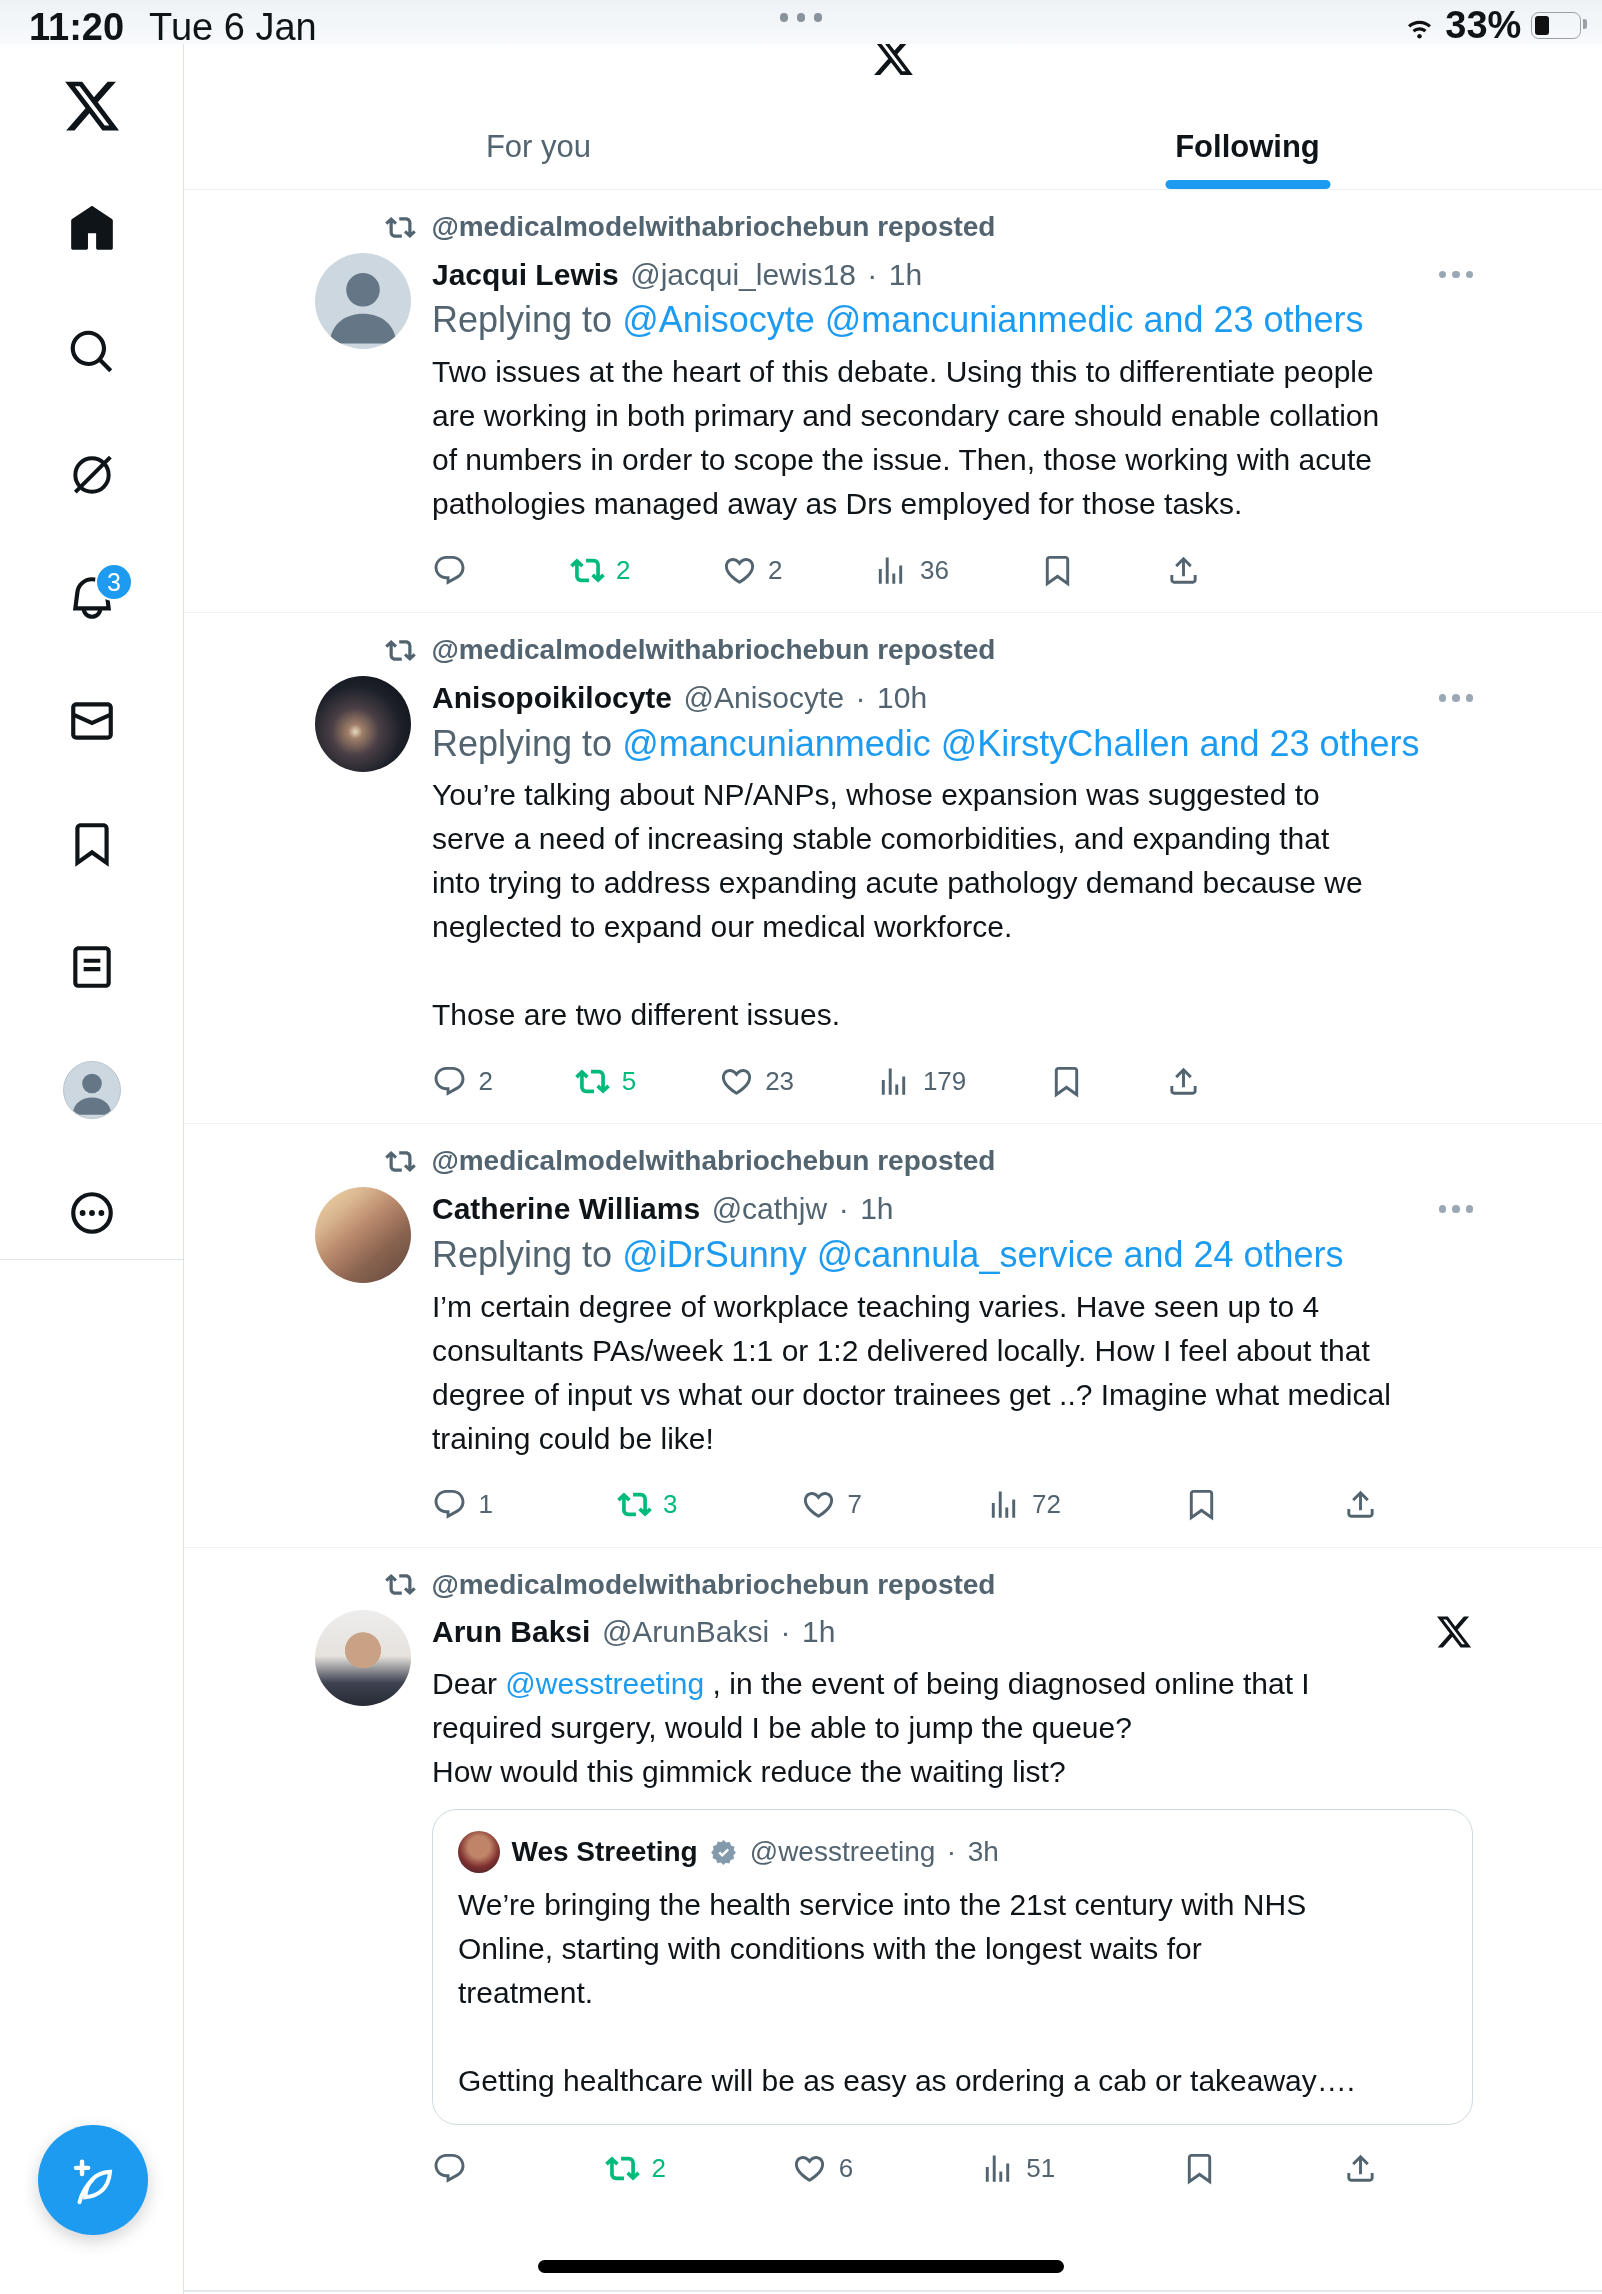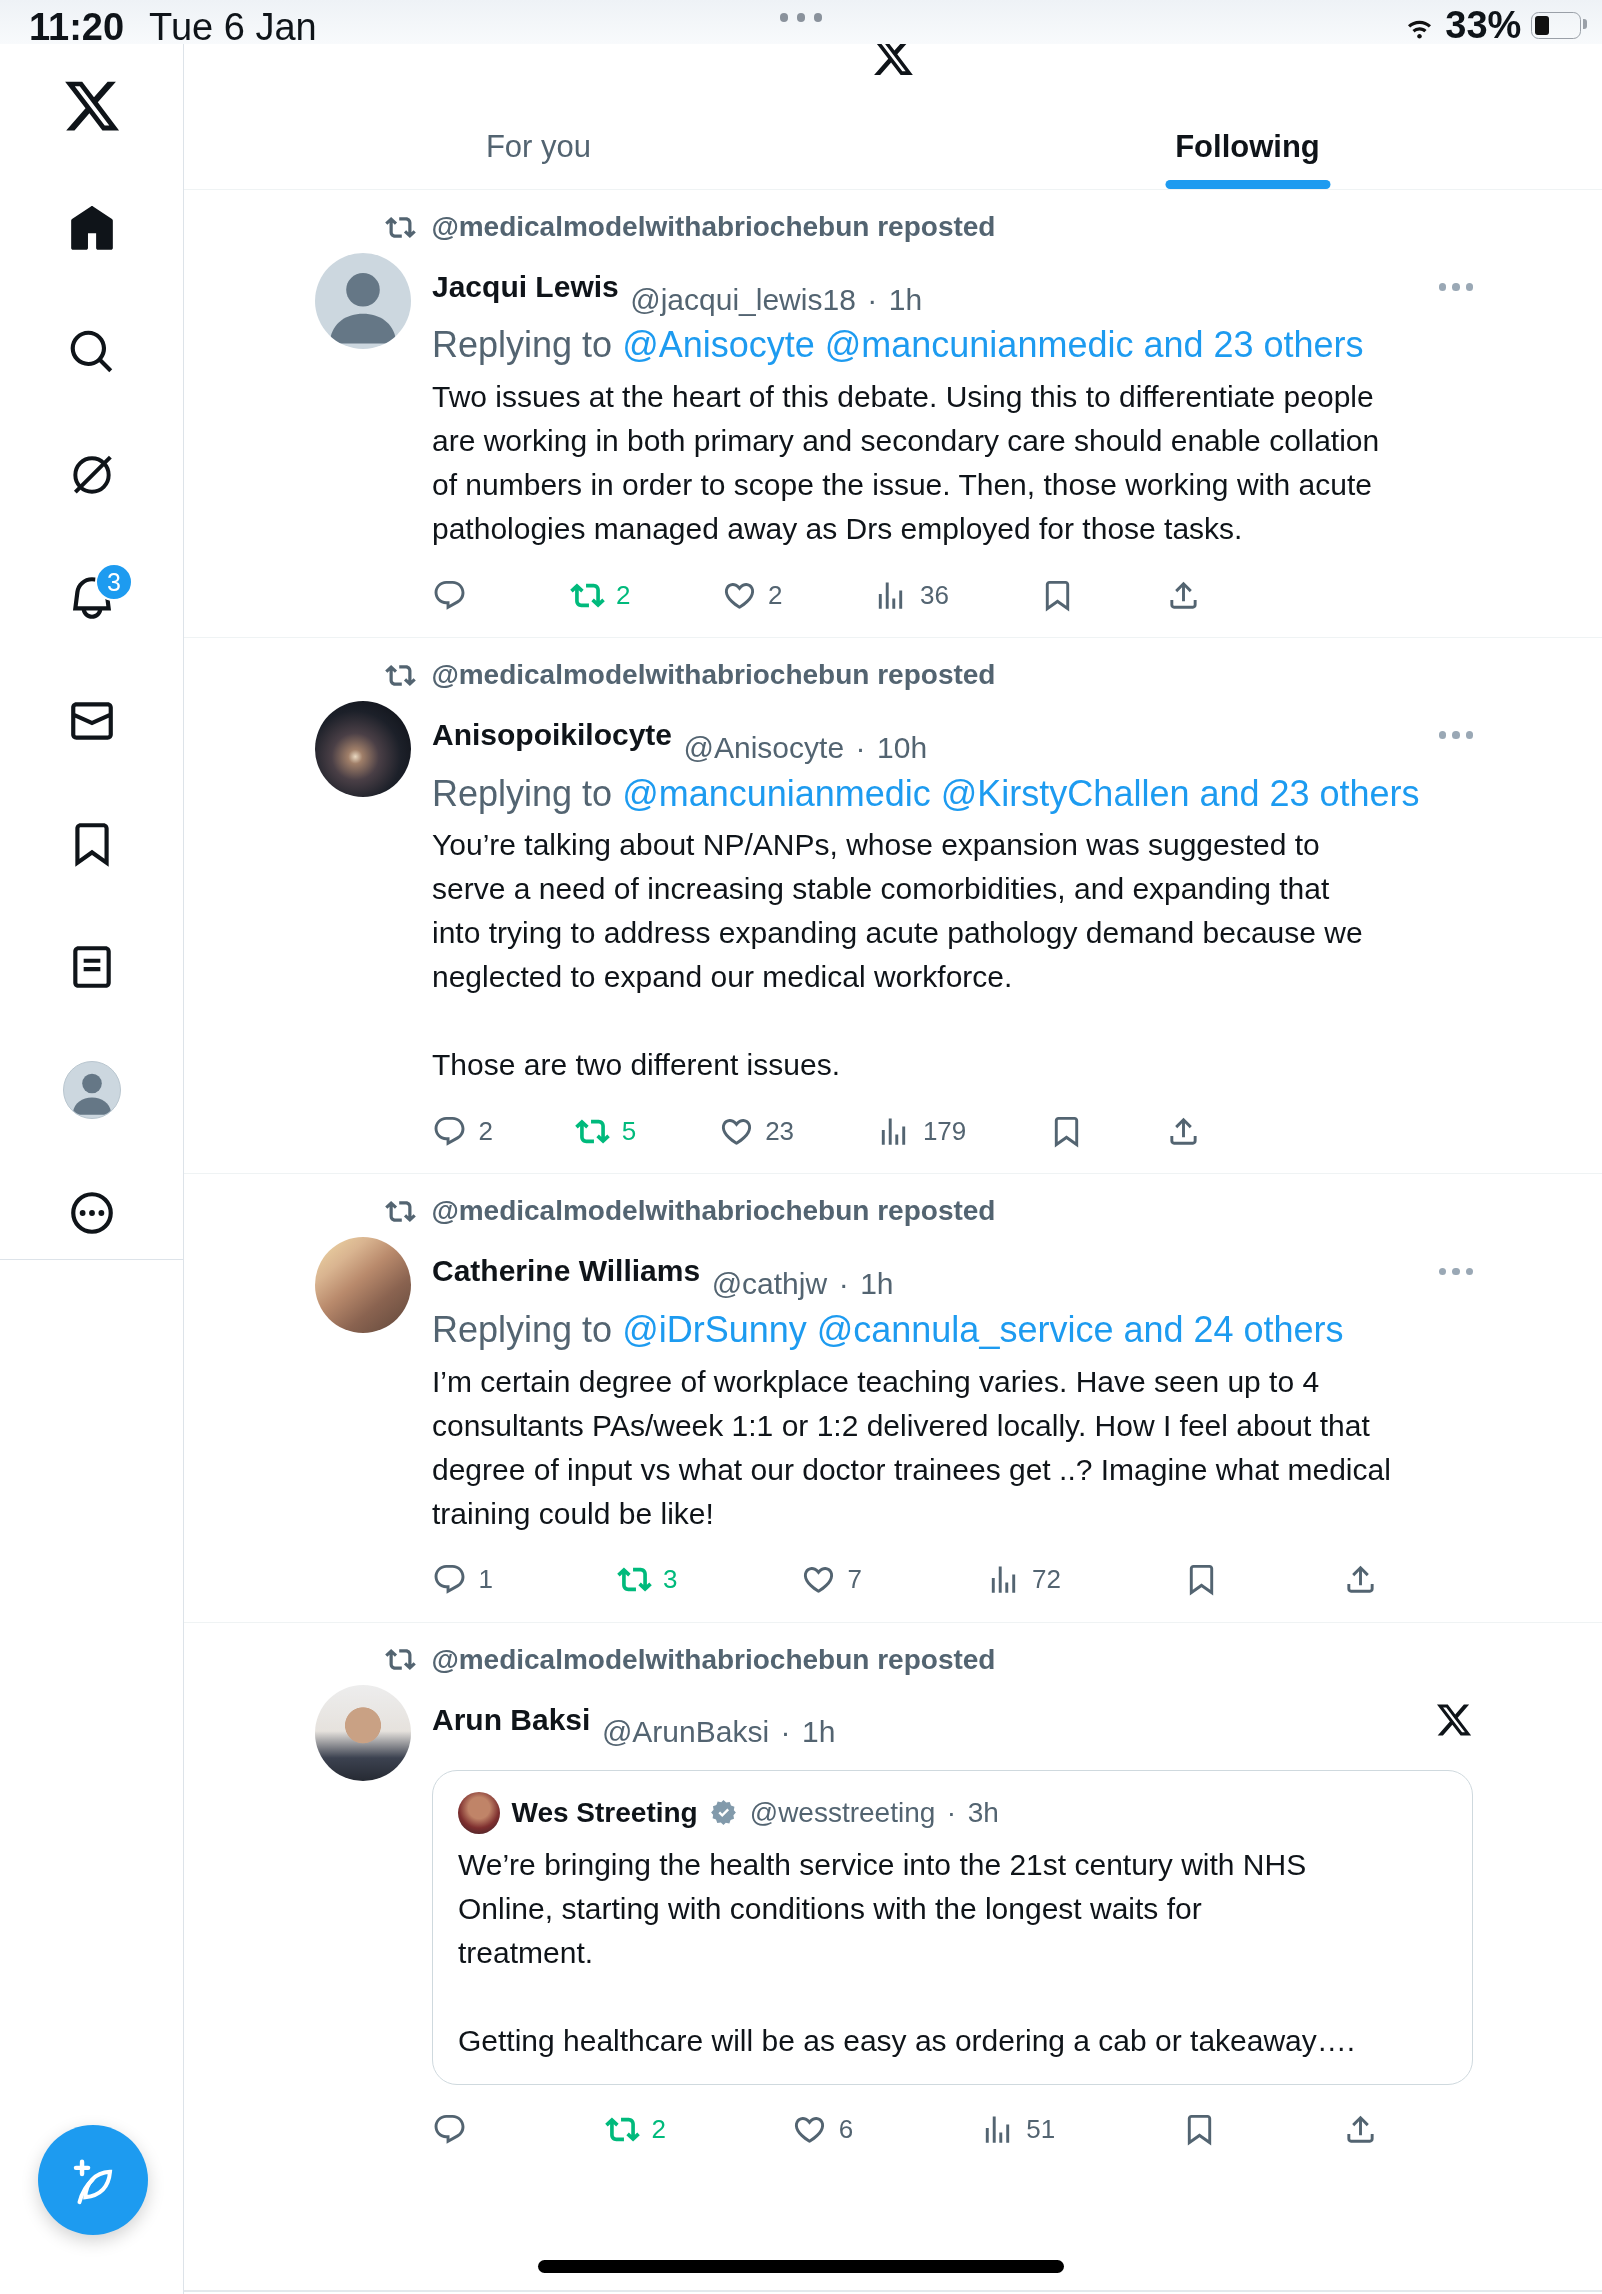--- a/index.html
+++ b/index.html
@@ -58,21 +58,21 @@
   .trow{display:flex;}
   .avatar{width:96px;height:96px;border-radius:50%;flex:0 0 96px;overflow:hidden;position:relative;}
   .av-default{background:#ccd7df;}
   .av-default svg{width:100%;height:100%;color:#657786;}
   .av-galaxy{background:radial-gradient(circle at 42% 58%,#ead9c2 0%,#a07f69 9%,#4a3f46 30%,#1c2029 58%,#090b11 100%);}
   .av-catherine{background:linear-gradient(140deg,#f2dca8 0%,#d9b490 26%,#b98a6c 45%,#8a6350 68%,#5e463a 100%);}
   .av-arun{background:radial-gradient(circle at 50% 42%,#c9a184 0 24%,rgba(0,0,0,0) 25%),linear-gradient(180deg,#ededed 0%,#e6e2dd 48%,#3c4250 76%,#262a33 100%);}
   .content{flex:1;margin-left:21px;min-width:0;}
   .name-row{font-size:30px;line-height:44px;display:flex;align-items:center;gap:11.5px;}
   .name{font-weight:700;color:#0f1419;}
-  .handle,.time,.sep{color:#536471;font-weight:400;margin-top:25px;}
+  .handle,.time,.sep{color:#536471;font-weight:400;}
   .more-btn{position:absolute;right:123px;display:flex;gap:5.8px;padding:5.8px;}
   .more-btn i{width:7.7px;height:7.7px;border-radius:50%;background:#9aa8b5;}
   .x-corner{position:absolute;right:129px;}
   .x-corner svg{width:38px;height:38px;color:#0f1419;}
   .replying{font-size:36px;line-height:44px;margin-top:1.9px;color:#536471;}
   .replying .links{color:#1d9bf0;}
   .body{font-size:30px;line-height:44px;margin-top:7.7px;color:#0f1419;white-space:pre-line;}
   .body .mention{color:#1d9bf0;}
 
   
@@ -501,20 +501,23 @@
             <span class="name">Arun Baksi</span>
             <span class="handle">@ArunBaksi</span>
             <span class="sep">·</span>
             <span class="time">1h</span>
             <span class="x-corner">
                 <svg viewBox="0 0 40 40" width="38" height="38">
                   <use href="#i-x"></use>
                 </svg>
               </span>
           </div>
+          <div class="body"><span>Dear </span><span class="mention">@wesstreeting</span><span> , in the event of being diagnosed online that I
+required surgery, would I be able to jump the queue?
+How would this gimmick reduce the waiting list?</span></div>
 
           <div class="quote">
             <div class="q-head">
               <span class="q-avatar"></span>
               <span class="q-name">Wes Streeting</span>
               <svg class="q-badge" viewBox="0 0 30 30" width="29" height="29">
                   <use href="#i-check"></use>
                 </svg>
               <span class="q-handle">@wesstreeting</span>
               <span class="q-handle">·</span>

